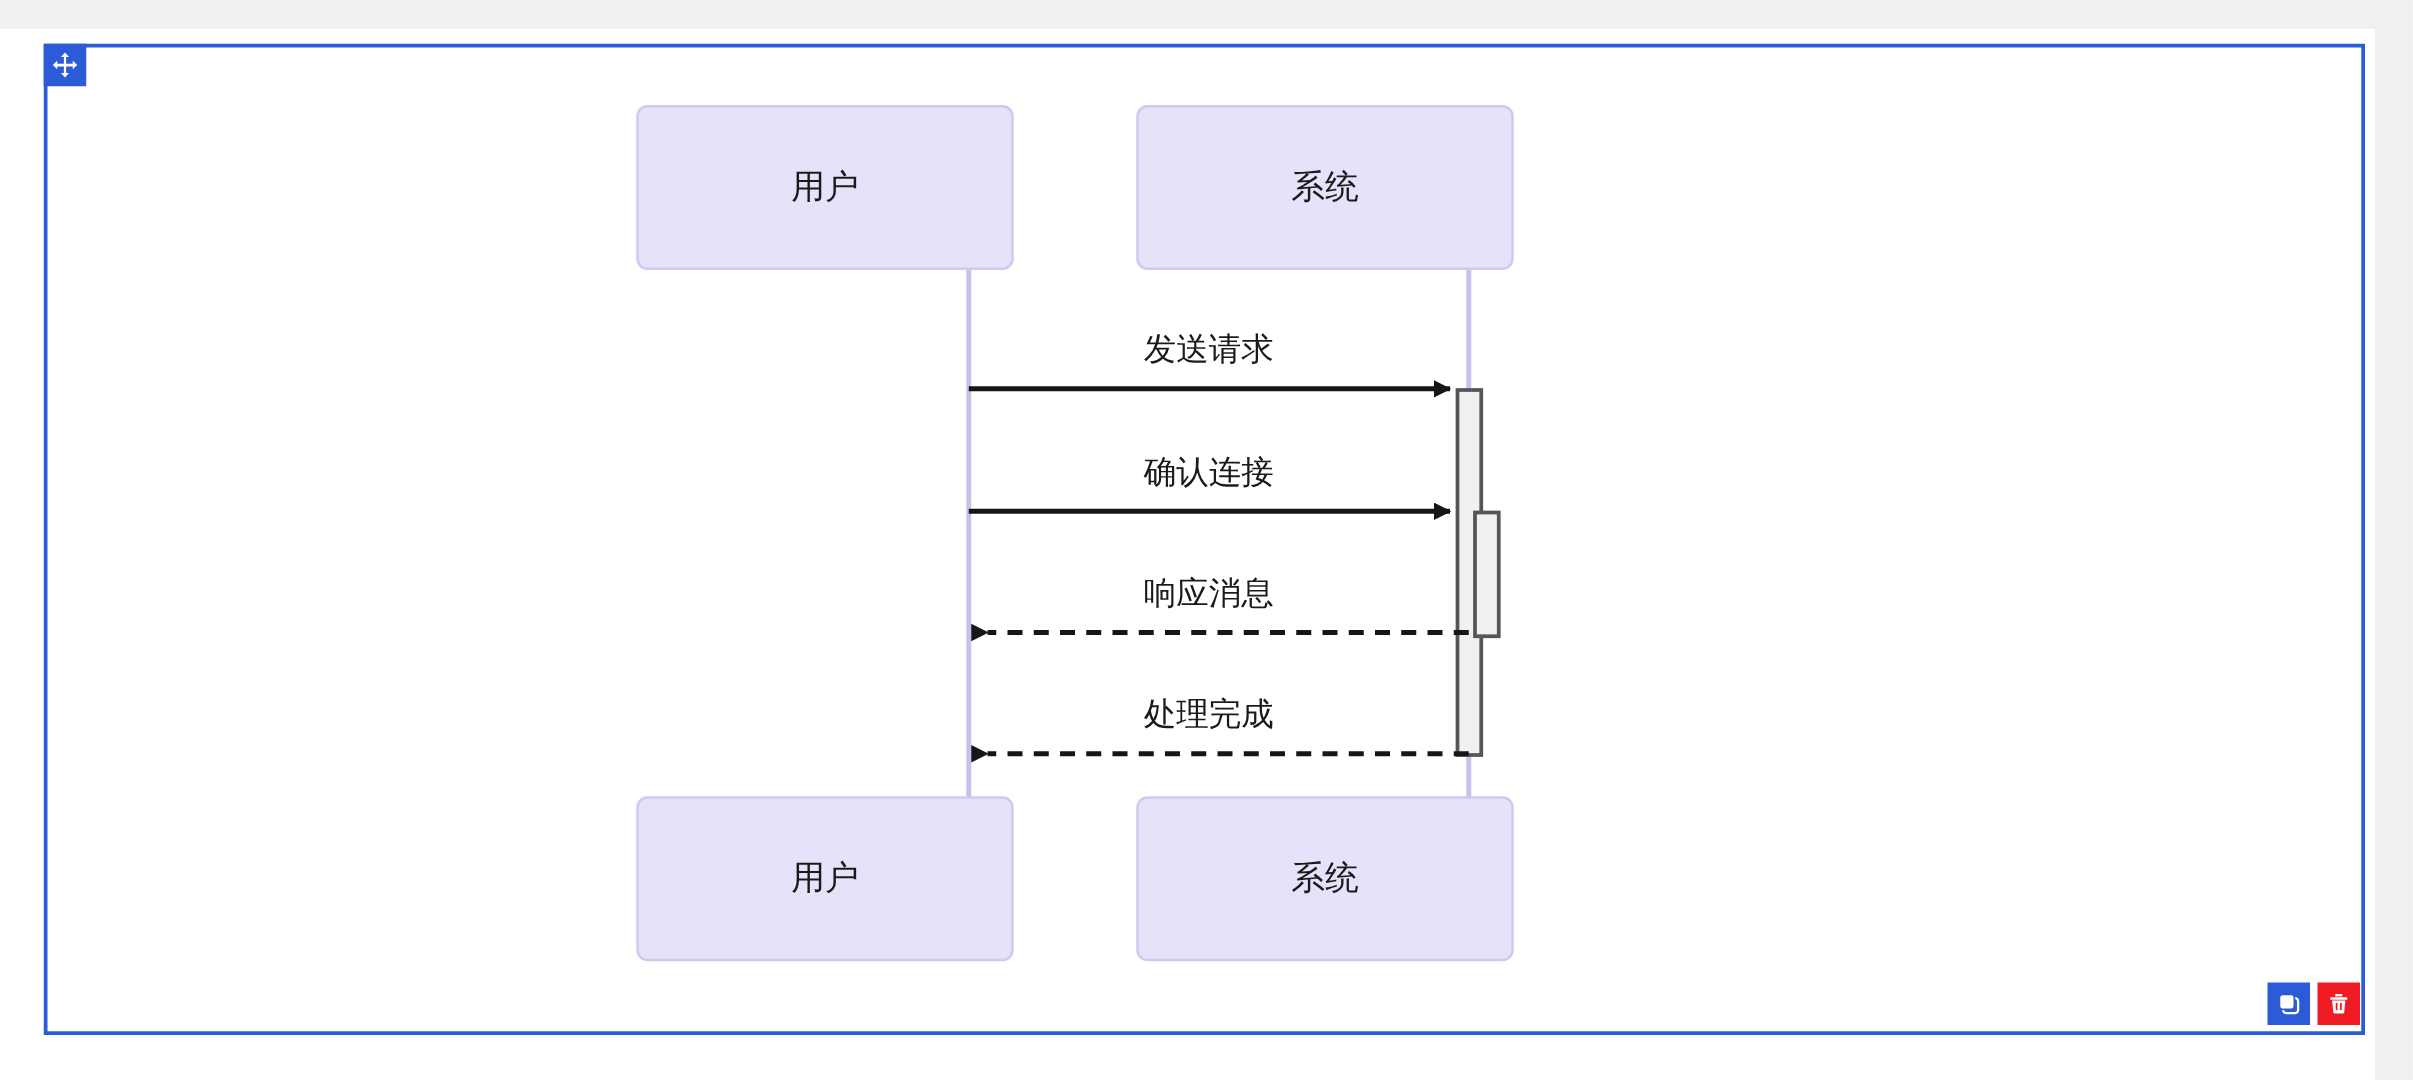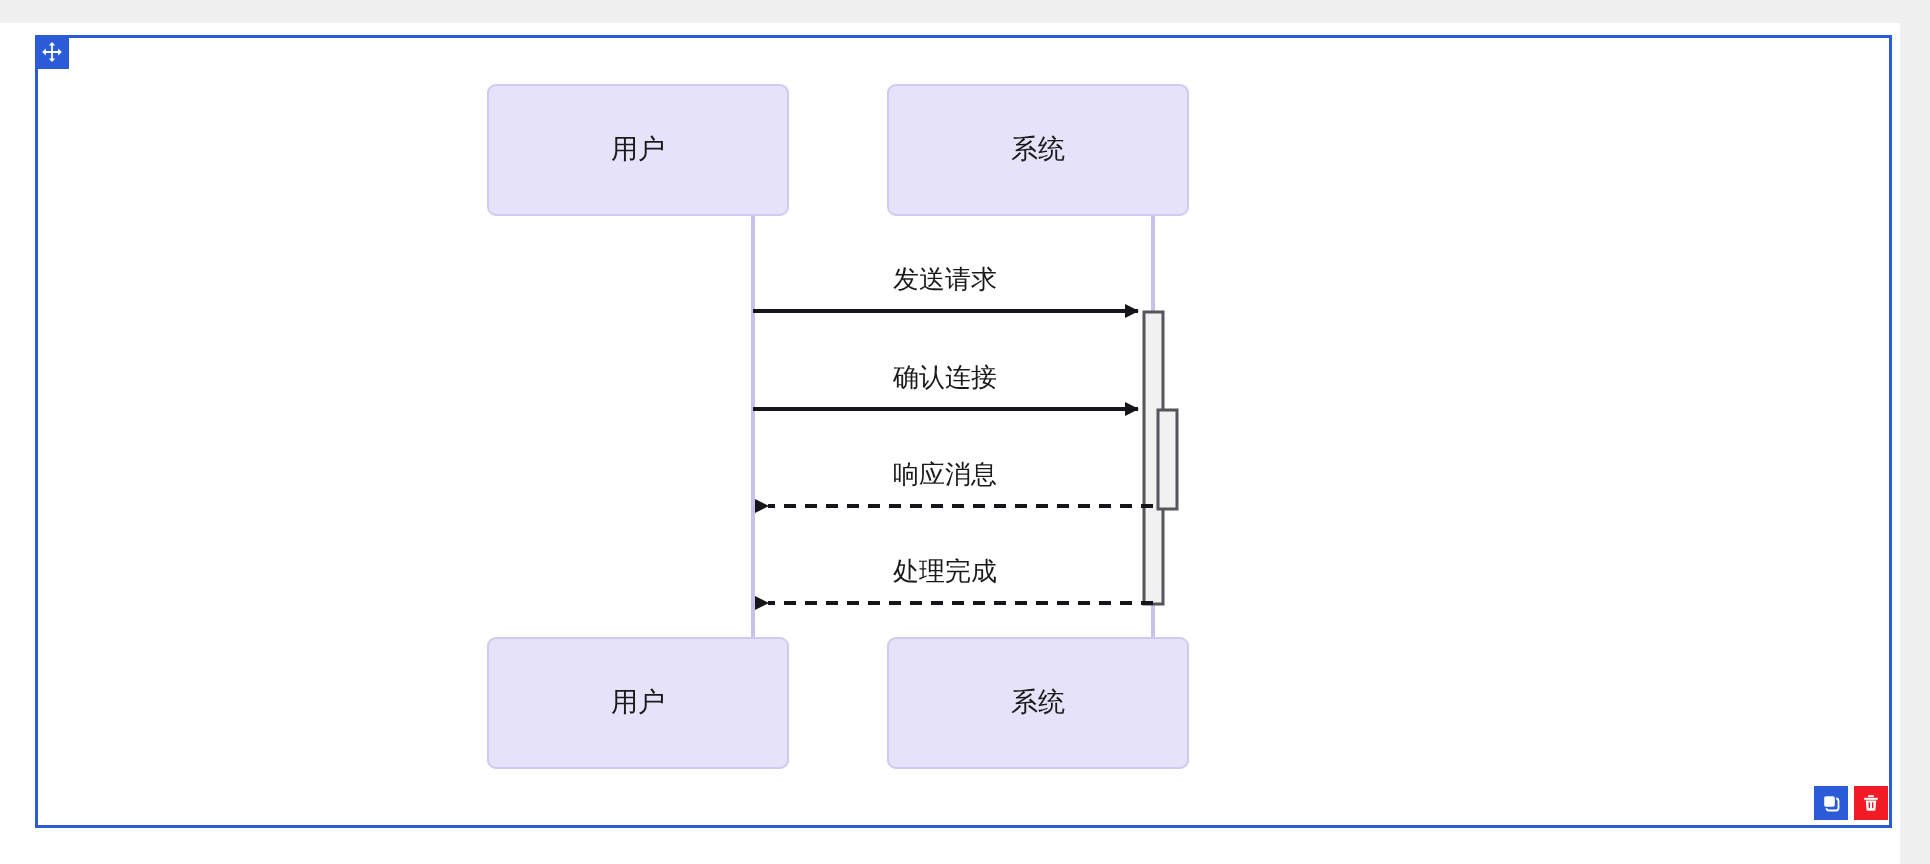--- a/index.html
+++ b/index.html
@@ -77,21 +77,21 @@
     border: none;
     padding: 0;
   }
   .action-btn.duplicate { background: #2b5bd7; }
   .action-btn.delete { background: #f01b24; }
   .action-btn svg { display: block; }
 
   
   .diagram-wrap {
     position: absolute;
-    left: 28px;
+    left: 50px;
     top: 38px;
     width: 1851px;
     height: 787px;
     overflow: hidden;
   }
   svg.seq { display: block; }
 
   .participant-box {
     fill: #e6e2f9;
     stroke: #d0c9f0;

